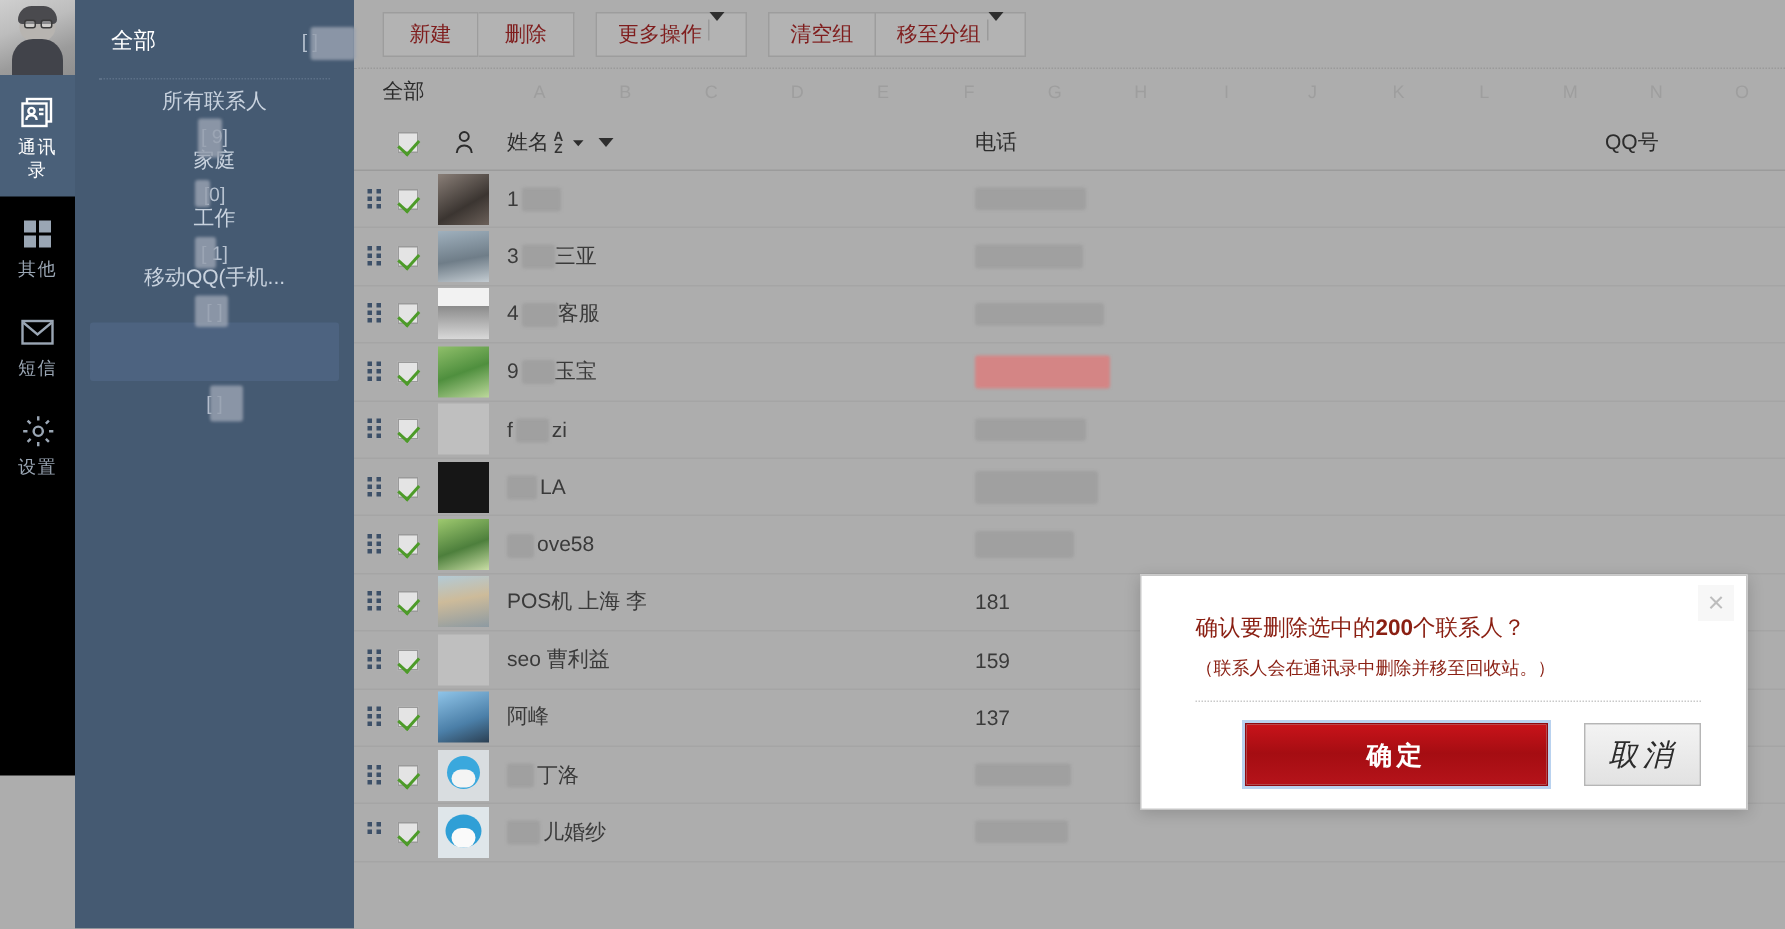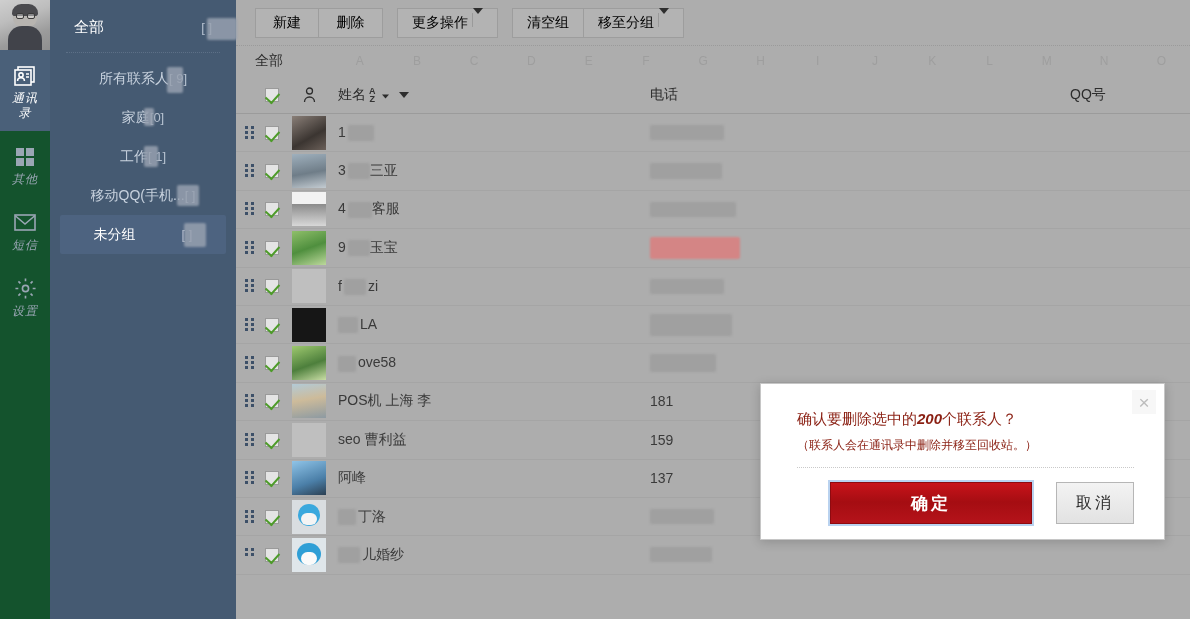--- a/index.html
+++ b/index.html
@@ -7,23 +7,22 @@
     width: 1190px; height: 619px;
     overflow: hidden;
     font-family: "Liberation Sans", "DejaVu Sans", sans-serif;
     background: #adadad;
   }
   #app { position: relative; width: 1190px; height: 619px; }
 
   
   .nav-rail {
     position: absolute; left: 0; top: 0;
-    width: 50px; height: 619px;
-    background: #14532d;
-    font-style: italic;
+    width: 50px; height: 517px;
+    background: #000000;
   }
   .nav-avatar {
     width: 50px; height: 50px;
     background: linear-gradient(160deg,#cfcfcf 0%,#bdbdbd 35%,#9b9b9b 70%,#8f8f8f 100%);
     position: relative; overflow: hidden;
   }
   .nav-avatar::before {
     content:""; position:absolute; left:13px; top:6px; width:24px; height:22px;
     border-radius:50% 50% 45% 45%;
     background:#b7b4b0;
@@ -67,24 +66,25 @@
     background: #455a72;
     padding-top: 6px;
   }
   .group-all {
     display: flex; align-items: center; justify-content: space-between;
     height: 42px; margin: 0 10px; padding: 0 14px;
     color: #ffffff; font-size: 15px; cursor: pointer;
   }
   .group-sep { height:1px; margin: 4px 16px 6px; border-top: 1px dotted #5d7087; }
   .group-item {
-    display: flex; align-items: center; justify-content: center;
+    display: flex; align-items: center; justify-content: space-between;
     height: 39px; margin: 0 10px; padding: 0 14px;
     color: #c8d2de; font-size: 14px; cursor: pointer;
     border-radius: 2px;
+    flex-direction: column;
   }
   .group-item.selected { background: #4d6380; color:#ffffff;gap:46px; }
   .group-item .gname {
     white-space: nowrap; overflow: hidden; text-overflow: ellipsis; max-width: 112px;
   }
   .group-item .gcount, .group-all .gcount { font-size: 13px; color:#b7c2d0; position:relative; }
   
   .smudge {
     position: absolute; background: rgba(150,160,175,.85);
     border-radius: 2px; filter: blur(1.2px);
@@ -95,21 +95,21 @@
 
   .toolbar {
     height: 46px; display: flex; align-items: center; padding-left: 19px;
     border-bottom: 1px dotted #9a9a9a;
   }
   .tb-group { display: flex; margin-right: 14px; }
   .tb-btn {
     height: 30px; min-width: 64px; padding: 0 14px;
     background: #b3b3b3;
     border: 1px solid #9d9d9d;
-    color: #000000; font-size: 14px;
+    color: #7f1d1d; font-size: 14px;
     display: flex; align-items: center; justify-content: center;
     cursor: pointer;
     text-align: center;
   }
   .tb-group .tb-btn + .tb-btn { border-left: none; }
   .vbar { width:1px; height:14px; background:#9a9a9a; display:inline-block; }
   .caret {
     width: 0; height: 0;
     border-left: 5px solid transparent; border-right: 5px solid transparent;
     border-top: 6px solid #2e2e2e;
@@ -187,38 +187,38 @@
     position:absolute; right: 8px; top: 6px;
     width: 24px; height: 24px; cursor:pointer;
     display:flex; align-items:center; justify-content:center;
     color:#bdbdbd; font-size: 19px; line-height:1;
     background: #f7f7f7;
   }
   .modal-body { padding: 24px 30px 0 36px; }
   .modal-title {
     font-size: 15px; color: #8a1f12; line-height: 22px; font-weight: 400;
   }
-  .modal-title b { font-weight: 700; font-style: italic; }
+  .modal-title b { font-weight: 700; }
   .modal-sub { font-size: 12px; color: #8a1f12; margin-top: 7px; }
   .modal-sep { border-top: 1px dotted #c9c9c9; margin: 13px 0 0; }
   .modal-actions { display:flex; align-items:center; gap: 24px; padding: 14px 0 0 33px; }
   .btn-ok {
     width: 228px; height: 42px;
     background: linear-gradient(180deg,#c8131a 0%,#a50d12 48%,#b5131a 100%);
     border: 1px solid #8f0a10;
     outline: 2px solid #b9d2ef;
     color:#ffffff; font-size:17px; font-weight:700; letter-spacing:3px;
     display:flex; align-items:center; justify-content:center; cursor:pointer;
   }
   .btn-cancel {
     width: 88px; height: 42px;
     background: linear-gradient(180deg,#f3f3f3 0%,#e2e2e2 100%);
     border: 1px solid #b6b6b6;
-    color:#2c2c2c; font-size:16px; letter-spacing:3px;
-    display:flex; align-items:center; justify-content:center; cursor:pointer;
+    color:#2c2c2c; font-size:20px; letter-spacing:3px;
+    display:flex; align-items:center; justify-content:center; cursor:pointer;font-style:italic;
   }
 </style>
 </head>
 <body>
 
 <div id="app">
 
   <div class="nav-rail">
     <div class="nav-avatar">
       <div class="hair"></div>

